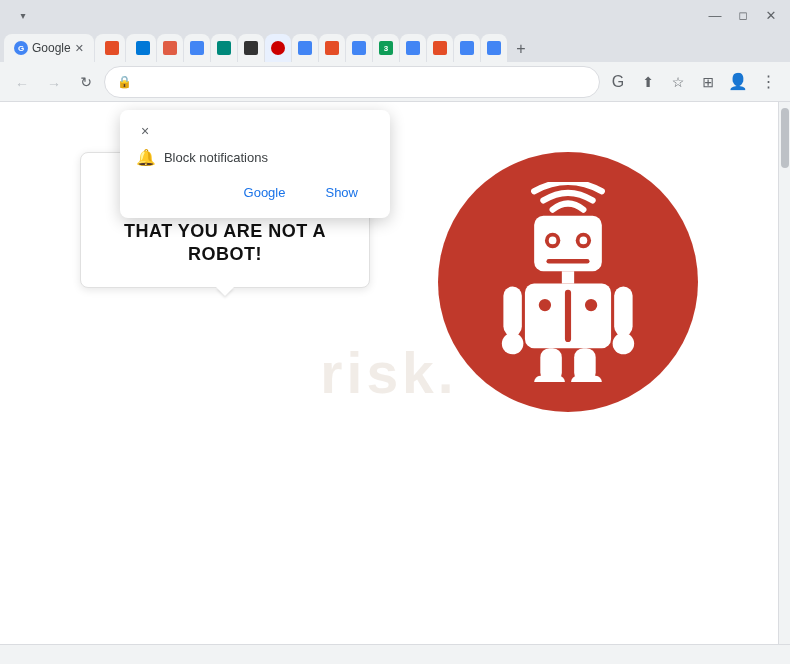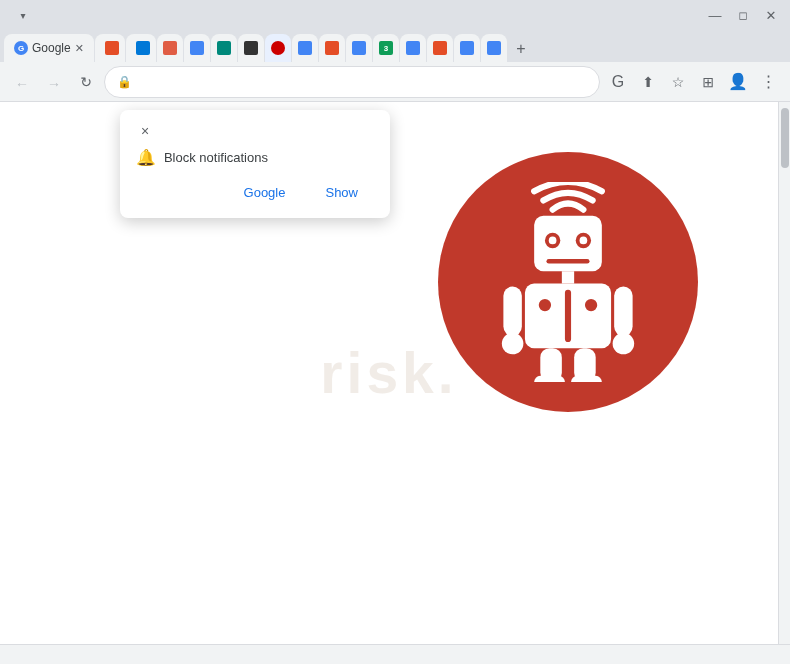--- a/index.html
+++ b/index.html
@@ -452,20 +452,28 @@
         <div class="popup-body">
           <span class="bell-icon">🔔</span>
           <span class="popup-desc">Block notifications</span>
         </div>
         <div class="popup-actions">
           <button class="popup-btn popup-btn-allow">Google</button>
           <button class="popup-btn popup-btn-block">Show</button>
         </div>
       </div>
 
+      <div class="captcha-area">
+        <div class="speech-bubble">
+          <div class="speech-bubble-text">
+            <span>CLICK «ALLOW» TO CONFIRM</span><br>
+            <span>THAT YOU ARE NOT A ROBOT!</span>
+          </div>
+        </div>
+      </div>
 
       <div class="robot-area">
         <div class="robot-circle">
           <svg class="robot-svg" viewBox="0 0 100 130" xmlns="http://www.w3.org/2000/svg">
 
             <path d="M40 18 Q50 10 60 18" stroke="white" stroke-width="4" fill="none" stroke-linecap="round"></path>
             <path d="M34 12 Q50 2 66 12" stroke="white" stroke-width="4" fill="none" stroke-linecap="round"></path>
             <path d="M28 6 Q50 -6 72 6" stroke="white" stroke-width="4" fill="none" stroke-linecap="round"></path>
 
             <rect x="28" y="22" width="44" height="36" rx="6" fill="white"></rect>

